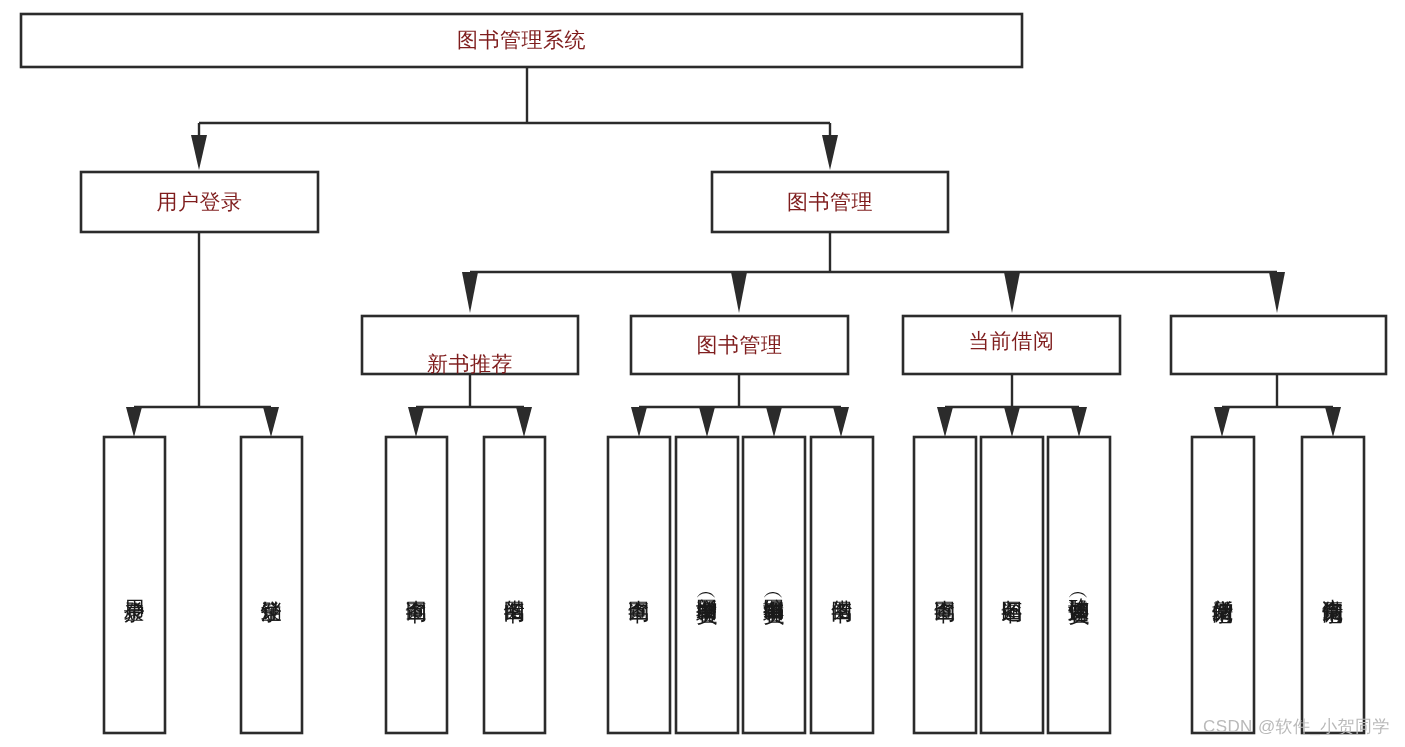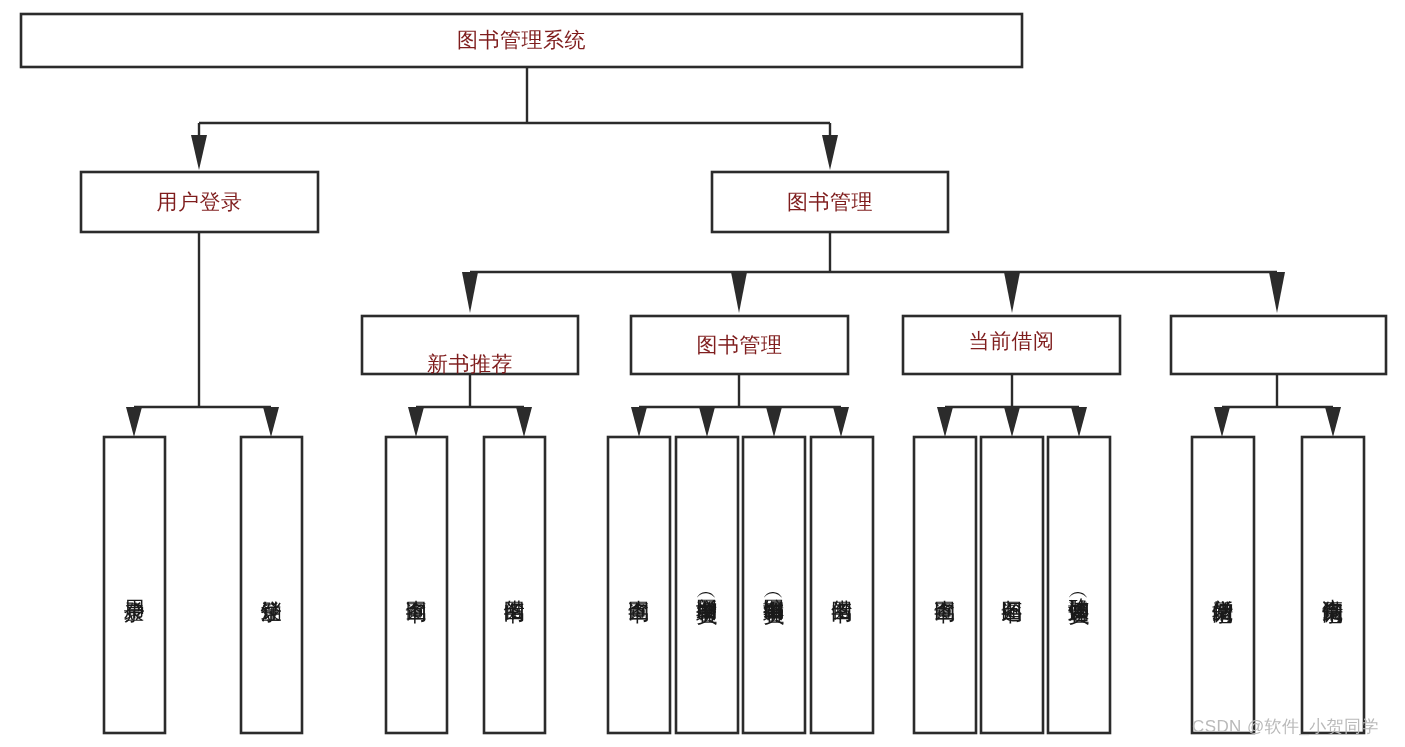--- a/index.html
+++ b/index.html
@@ -67,20 +67,21 @@
     text-orientation: upright;
     pointer-events: none;
     text-align: center;
   }
   .watermark {
     position: absolute;
     color: #b9b9b9;
     font-size: 17px;
     white-space: nowrap;
     letter-spacing: 0.4px;
+    padding-left: 11px;
   }
 </style>
 </head>
 <body>
 
 <div id="diagram-root">
 
   <svg id="diagram-svg" viewBox="0 0 1405 747">
 
     <rect class="node-rect" x="21" y="14" width="1001" height="53"></rect>

